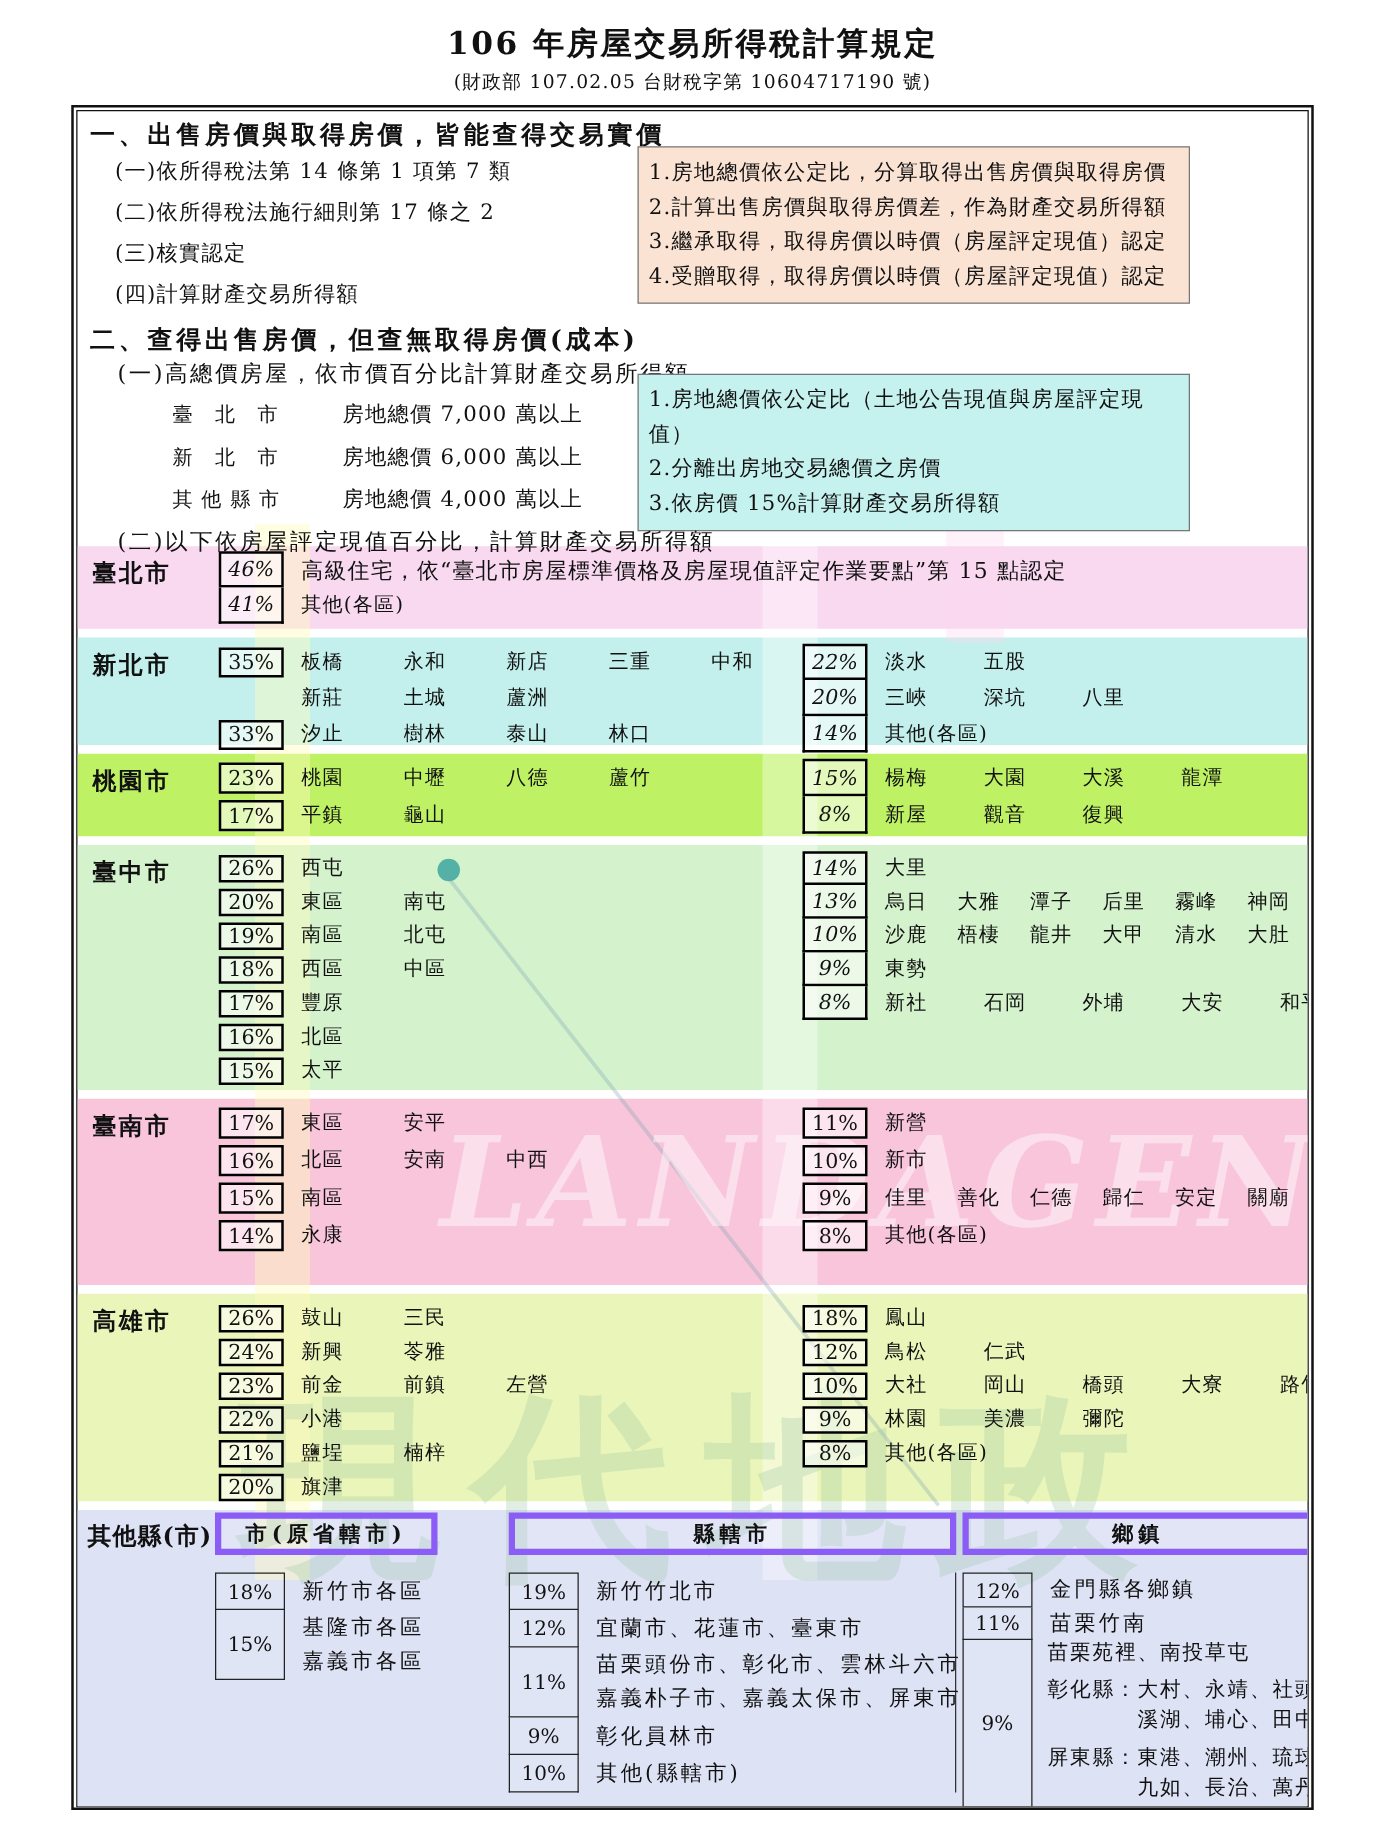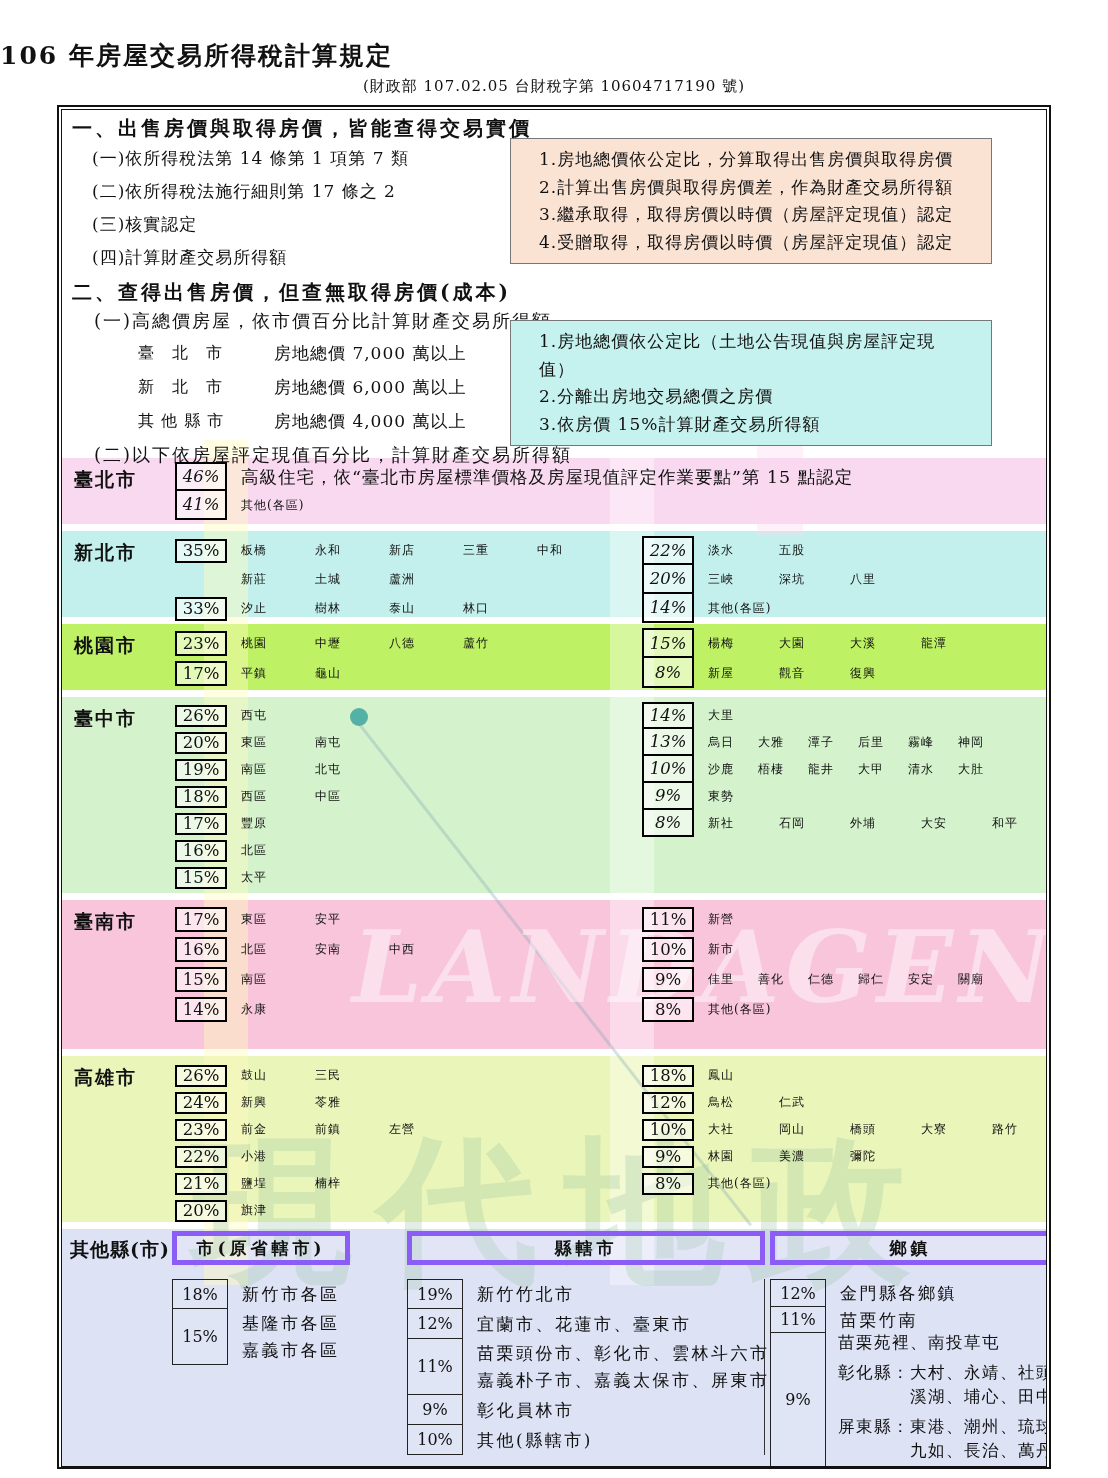--- a/index.html
+++ b/index.html
@@ -1,49 +1,49 @@
 <!DOCTYPE html>
 <html><head>
 <meta charset="utf-8">
 <style>
   html,body{margin:0;padding:0;background:#fff;}
   body{width:1108px;height:1478px;color:#111;
        font-family:"DejaVu Serif","Liberation Serif",serif;position:relative;overflow:hidden;}
-  .doc-title{font-size:25px;font-weight:bold;letter-spacing:2px;padding-top:39px;}
+  .doc-title{text-align:center;font-size:25px;font-weight:bold;letter-spacing:2px;padding-top:18px;}
   .doc-subtitle{text-align:center;font-size:15px;margin-top:5px;letter-spacing:1px;}
   .main-frame{width:986px;margin:9px auto 0;border:2px solid #111;padding:2px;height:1356px;box-sizing:content-box;}
   .main-inner{border:1px solid #111;height:100%;position:relative;overflow:hidden;background:#fff;}
 
   
   .sec1{position:relative;height:158px;}
   .sec-heading{font-size:20px;font-weight:600;letter-spacing:3px;margin:6px 0 0 10px;line-height:24px;position:relative;z-index:4;}
   .law-list{list-style:none;margin:2px 0 0 30px;padding:0;font-size:17px;position:relative;z-index:4;}
   .law-list li{line-height:33px;letter-spacing:1px;}
-  .note-box{position:absolute;font-size:17px;line-height:27.5px;padding:7px 28px;letter-spacing:1px;z-index:4;}
+  .note-box{position:absolute;font-size:17px;line-height:27.5px;padding:7px 8px;letter-spacing:1px;z-index:4;}
   .note-box.pink{left:448px;top:22px;width:424px;background:#FBE3D4;border:1px solid #777;}
   .note-box.cyan{left:448px;top:40px;width:424px;background:#C5F2EE;border:1px solid #777;}
   .sec2{position:relative;height:178px;}
   .sub-heading{font-size:18px;letter-spacing:2px;margin:4px 0 0 32px;line-height:26px;position:relative;z-index:4;}
   .thr-rows{margin:2px 0 0 76px;position:relative;z-index:4;}
   .thr-row{display:flex;line-height:34px;font-size:17px;letter-spacing:1px;}
   .thr-city{width:136px;font-size:16px;}
 
   
   .band{position:relative;margin-bottom:7px;}
   .band-city{position:absolute;left:12px;top:9px;font-size:19px;font-weight:bold;letter-spacing:2px;z-index:4;}
   .cols-left{margin-left:113px;position:relative;z-index:4;}
   .cols-right{position:absolute;left:580px;z-index:4;}
   .band-row{display:flex;align-items:center;height:var(--rh,29px);}
   .rate-box{width:52px;border:2px solid #000;background:rgba(255,255,255,.55);
             display:flex;align-items:center;justify-content:center;font-size:16.5px;flex:none;box-sizing:border-box;}
   .col-gap .rate-box{height:calc(var(--rh,29px) - 5px);}
   .col-flush .rate-box{height:var(--rh,29px);font-style:italic;}
   .col-flush .band-row:not(:first-child) .rate-box{border-top:0;}
   .rate-spacer{width:52px;flex:none;}
-  .names{display:flex;margin-left:14px;font-size:12px;letter-spacing:1px;white-space:nowrap;}
+  .names{display:flex;margin-left:14px;font-size:16px;letter-spacing:1px;white-space:nowrap;}
   .names span{margin-right:48px;}
   .cols-right .names span{margin-right:45px;}
   .names.tight span{margin-right:24px;}
   .names.sentence{font-size:17.5px;}
   .names.sentence span{margin-right:0;}
 
   
   .other{position:relative;margin-top:7px;height:270px;}
   .other-label{position:absolute;left:8px;top:8px;font-size:19px;font-weight:bold;letter-spacing:1px;z-index:4;}
   .sub-tbl{position:absolute;top:2px;z-index:4;}

